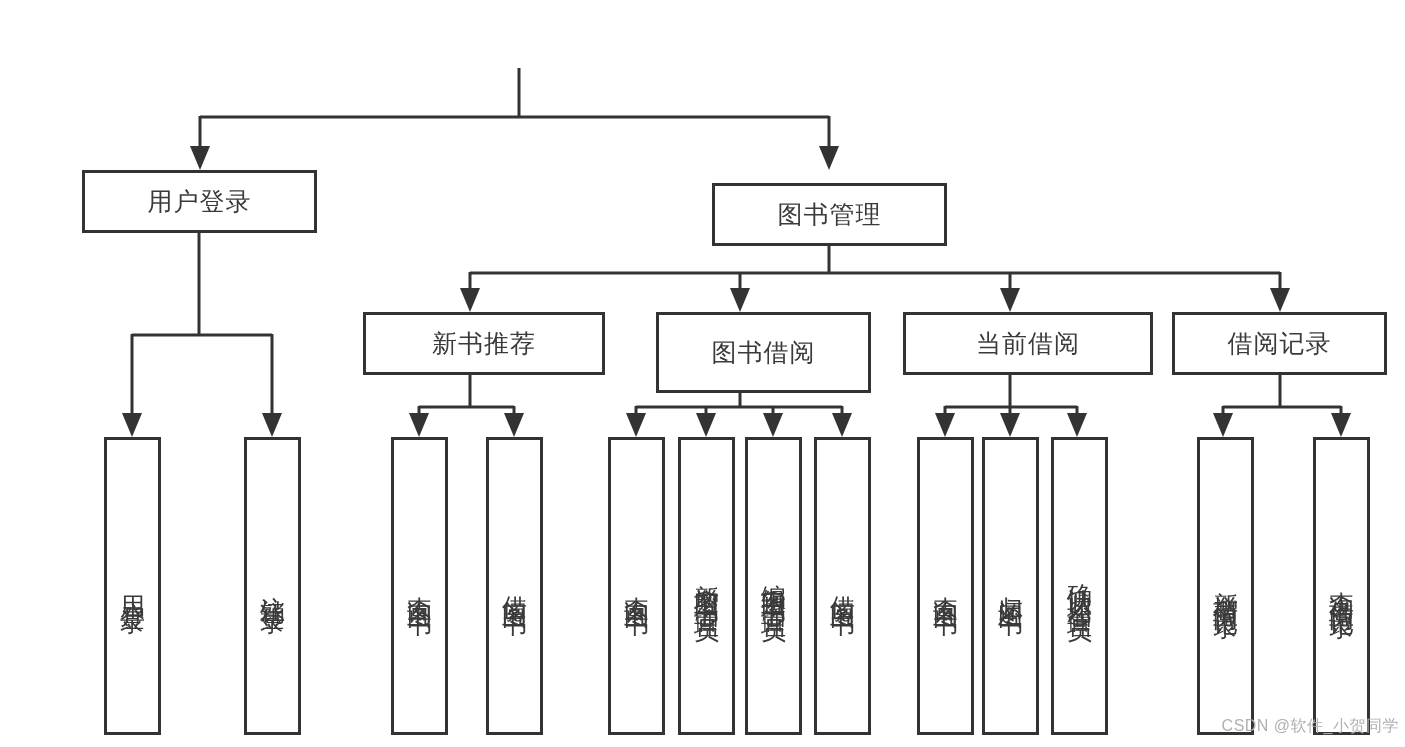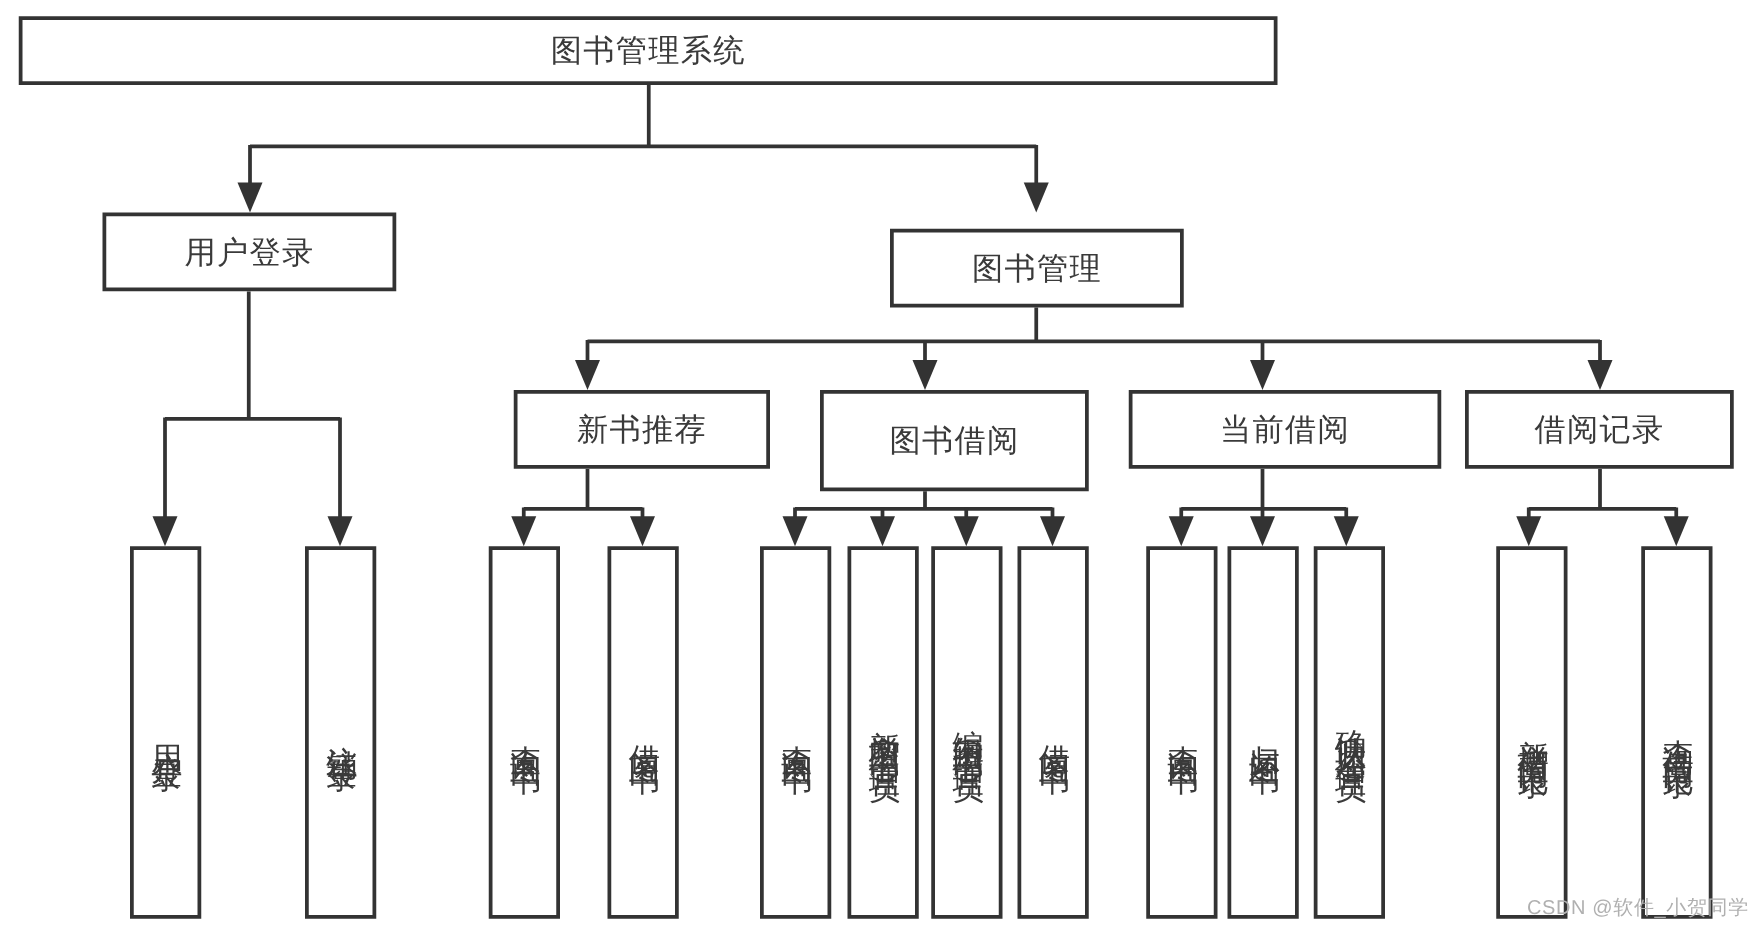--- a/index.html
+++ b/index.html
@@ -34,21 +34,21 @@
     writing-mode:vertical-rl;
     text-orientation:mixed;
     font-size:25px;
     letter-spacing:5px;
     line-height:1;
   }
   
   .n-root          {left:15px;  top:13px;  width:1007px; height:55px;}
   .n-user-login    {left:82px;  top:170px; width:235px;  height:63px;}
   .n-book-mgmt     {left:712px; top:170px; width:235px;  height:63px;margin-top:13px;}
-  .n-new-book-rec  {left:363px; top:312px; width:205px;  height:63px;margin-left:48px;}
+  .n-new-book-rec  {left:363px; top:312px; width:242px;  height:63px;}
   .n-book-borrow   {left:633px; top:312px; width:215px;  height:81px;margin-left:23px;}
   .n-current-borrow{left:903px; top:312px; width:250px;  height:63px;}
   .n-borrow-records{left:1172px;top:312px; width:215px;  height:63px;}
   
   .leaf{top:437px;width:57px;height:298px;}
   .l-user-login    {left:104px;}
   .l-logout        {left:244px;}
   .l-query-rec     {left:391px;}
   .l-borrow-rec    {left:486px;}
   .l-query-borrow  {left:608px;}
@@ -131,23 +131,20 @@
     <polygon points="1067,413 1087,413 1077,437"></polygon>
 
     <path d="M1280,375 V407"></path>
     <path d="M1223,407 H1341"></path>
     <path d="M1223,406 V414"></path>
     <polygon points="1213,413 1233,413 1223,437"></polygon>
     <path d="M1341,406 V414"></path>
     <polygon points="1331,413 1351,413 1341,437"></polygon>
   </svg>
 
-  <div class="node n-root">
-    <span class="hlabel">图书管理系统</span>
-  </div>
 
   <div class="node n-user-login">
     <span class="hlabel">用户登录</span>
   </div>
   <div class="node n-book-mgmt">
     <span class="hlabel">图书管理</span>
   </div>
 
   <div class="node n-new-book-rec">
     <span class="hlabel">新书推荐</span>

